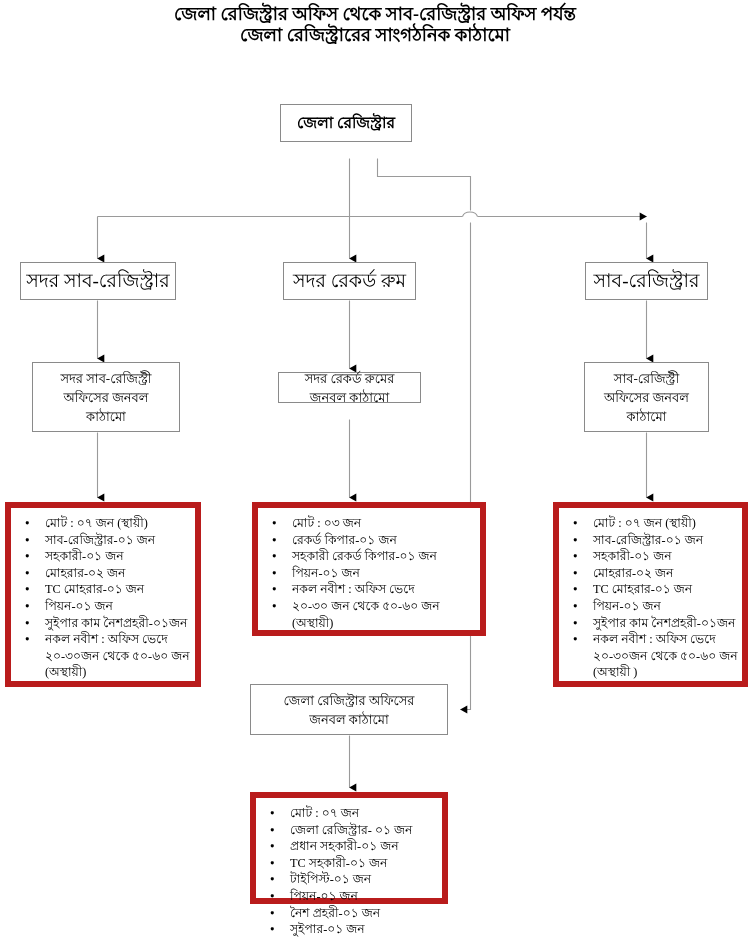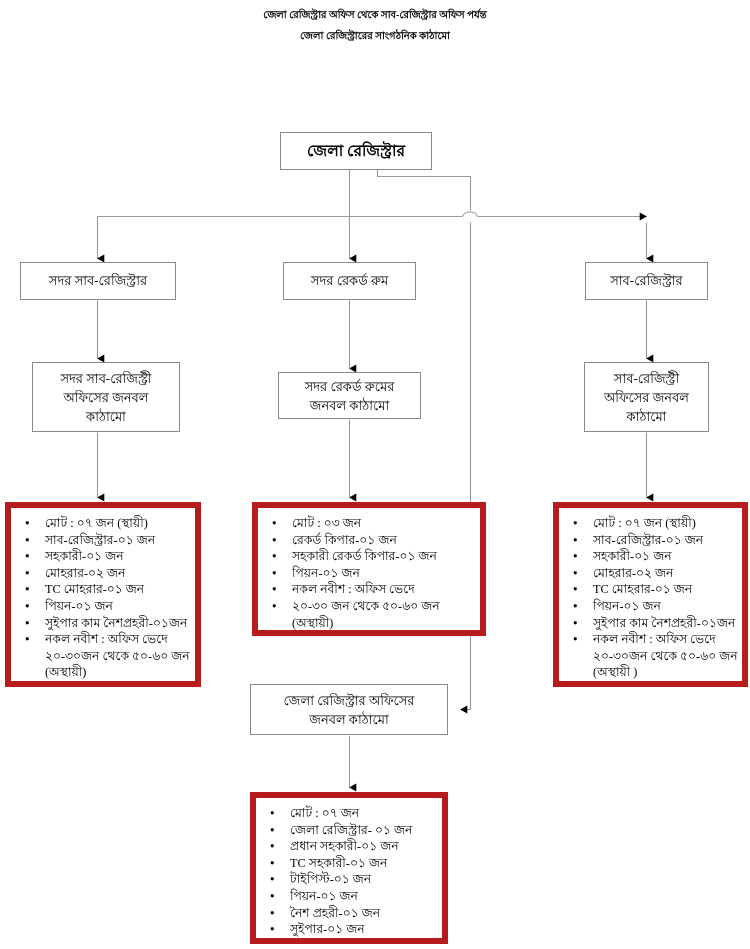--- a/index.html
+++ b/index.html
@@ -8,34 +8,34 @@
     background:#ffffff;
     font-family:"Liberation Serif","DejaVu Serif",serif;
     color:#000;
     overflow:hidden;
   }
   #canvas{position:absolute;left:0;top:0;width:750px;height:949px;}
   .conn{position:absolute;left:0;top:0;width:750px;height:949px;pointer-events:none;}
 
   .title{
     position:absolute;left:0;top:4px;width:750px;
-    text-align:center;font-weight:bold;font-size:10px;line-height:21px;
+    text-align:center;font-weight:bold;font-size:18px;line-height:21px;
   }
   .title div{white-space:nowrap;}
 
   .box{
     position:absolute;box-sizing:border-box;
     border:1px solid #8a8a8a;background:#fff;
     display:flex;align-items:center;justify-content:center;
     text-align:center;
   }
   .box .txt{width:100%;padding:0 4px;}
 
   .b-title{font-weight:bold;font-size:15.5px;line-height:20px;}
-  .b-lvl2{font-size:13px;line-height:18px;}
+  .b-lvl2{font-size:19px;line-height:18px;}
   .b-lvl3{font-size:13px;line-height:19px;}
 
   .listbox{
     position:absolute;box-sizing:border-box;
     border:6px solid #b91c1c;background:#fff;
     padding:7px 4px 7px 0;
   }
   .listbox ul{
     margin:0;padding:0 2px 0 34px;list-style:none;
   }
@@ -94,21 +94,21 @@
 
       <path d="M349.5,735.5 L349.5,787.5" marker-end="url(#ah-down)"></path>
     </g>
   </svg>
 
   <div class="title">
     <div>জেলা রেজিস্ট্রার অফিস থেকে সাব-রেজিস্ট্রার অফিস পর্যন্ত</div>
     <div>জেলা রেজিস্ট্রারের সাংগঠনিক কাঠামো</div>
   </div>
 
-  <div class="box b-title" style="left:280px;top:132px;width:152px;height:38px;">
+  <div class="box b-title" style="left:280px;top:104px;width:132px;height:38px;">
     <span class="txt">জেলা রেজিস্ট্রার</span>
   </div>
 
   <div class="box b-lvl2" style="left:20px;top:262px;width:156px;height:38px;">
     <span class="txt">সদর সাব-রেজিস্ট্রার</span>
   </div>
 
   <div class="box b-lvl2" style="left:283px;top:262px;width:133px;height:38px;">
     <span class="txt">সদর রেকর্ড রুম</span>
   </div>
@@ -118,21 +118,21 @@
   </div>
 
   <div class="box b-lvl3 multiline" style="left:32px;top:362px;width:148px;height:70px;">
     <span class="txt">
         <div>সদর সাব-রেজিস্ট্রী</div>
         <div>অফিসের জনবল</div>
         <div>কাঠামো</div>
       </span>
   </div>
 
-  <div class="box b-lvl3 multiline" style="left:278px;top:372px;width:143px;height:47px;">
+  <div class="box b-lvl3 multiline" style="left:278px;top:372px;width:143px;height:31px;">
     <span class="txt">
         <div>সদর রেকর্ড রুমের</div>
         <div>জনবল কাঠামো</div>
       </span>
   </div>
 
   <div class="box b-lvl3 multiline" style="left:584px;top:362px;width:125px;height:70px;">
     <span class="txt">
         <div>সাব-রেজিস্ট্রী</div>
         <div>অফিসের জনবল</div>
@@ -182,21 +182,21 @@
       </ul>
   </div>
 
   <div class="box b-lvl3 multiline" style="left:250px;top:684px;width:198px;height:51px;font-family:Liberation Serif, serif;">
     <span class="txt">
         <div>জেলা রেজিস্ট্রার অফিসের</div>
         <div>জনবল কাঠামো</div>
       </span>
   </div>
 
-  <div class="listbox" style="left:250px;top:792px;width:198px;height:152px;">
+  <div class="listbox" style="left:250px;top:792px;width:198px;height:112px;">
     <ul>
         <li>মোট : ০৭ জন</li>
         <li>জেলা রেজিস্ট্রার- ০১ জন</li>
         <li>প্রধান সহকারী-০১ জন</li>
         <li>TC সহকারী-০১ জন</li>
         <li>টাইপিস্ট-০১ জন</li>
         <li>পিয়ন-০১ জন</li>
         <li>নৈশ প্রহরী-০১ জন</li>
         <li>সুইপার-০১ জন</li>
       </ul>

